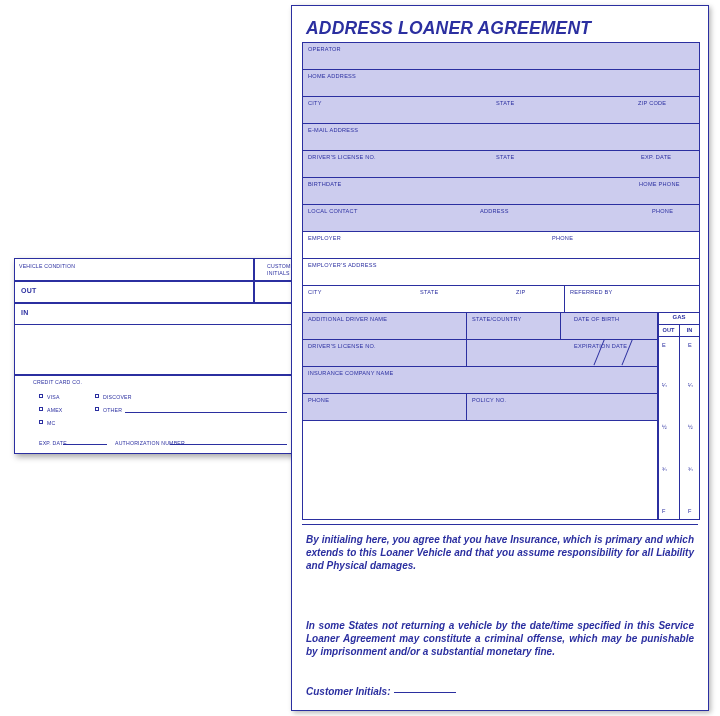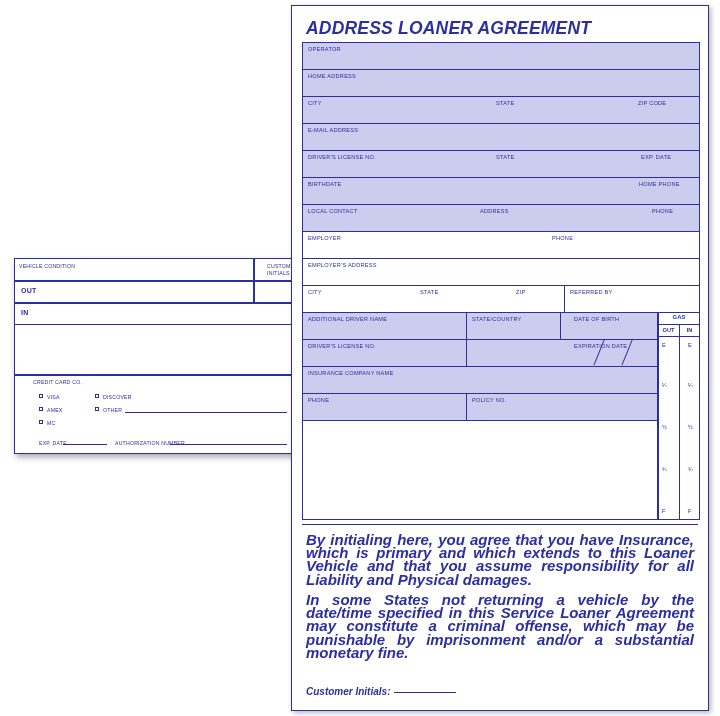--- a/index.html
+++ b/index.html
@@ -117,30 +117,30 @@
     position: absolute;
     font-size: 5.6px;
     color: #2b2fa0;
     font-family: "Liberation Sans", sans-serif;
   }
 
   .legal {
     position: absolute;
     left: 14px;
     width: 388px;
-    font-size: 15px;
+    font-size: 10px;
     font-weight: bold;
     font-style: italic;
     color: #2b2fa0;
     line-height: 13.2px;
     text-align: justify;
     font-family: "Liberation Sans", sans-serif;
   }
   .legal1 { top: 527px; }
-  .legal2 { top: 587px; font-style: italic; }
+  .legal2 { top: 613px; font-style: italic; }
   .cust-init {
     position: absolute;
     left: 14px;
     top: 680px;
     font-size: 10px;
     font-weight: bold;
     font-style: italic;
     color: #2b2fa0;
     font-family: "Liberation Sans", sans-serif;
   }

